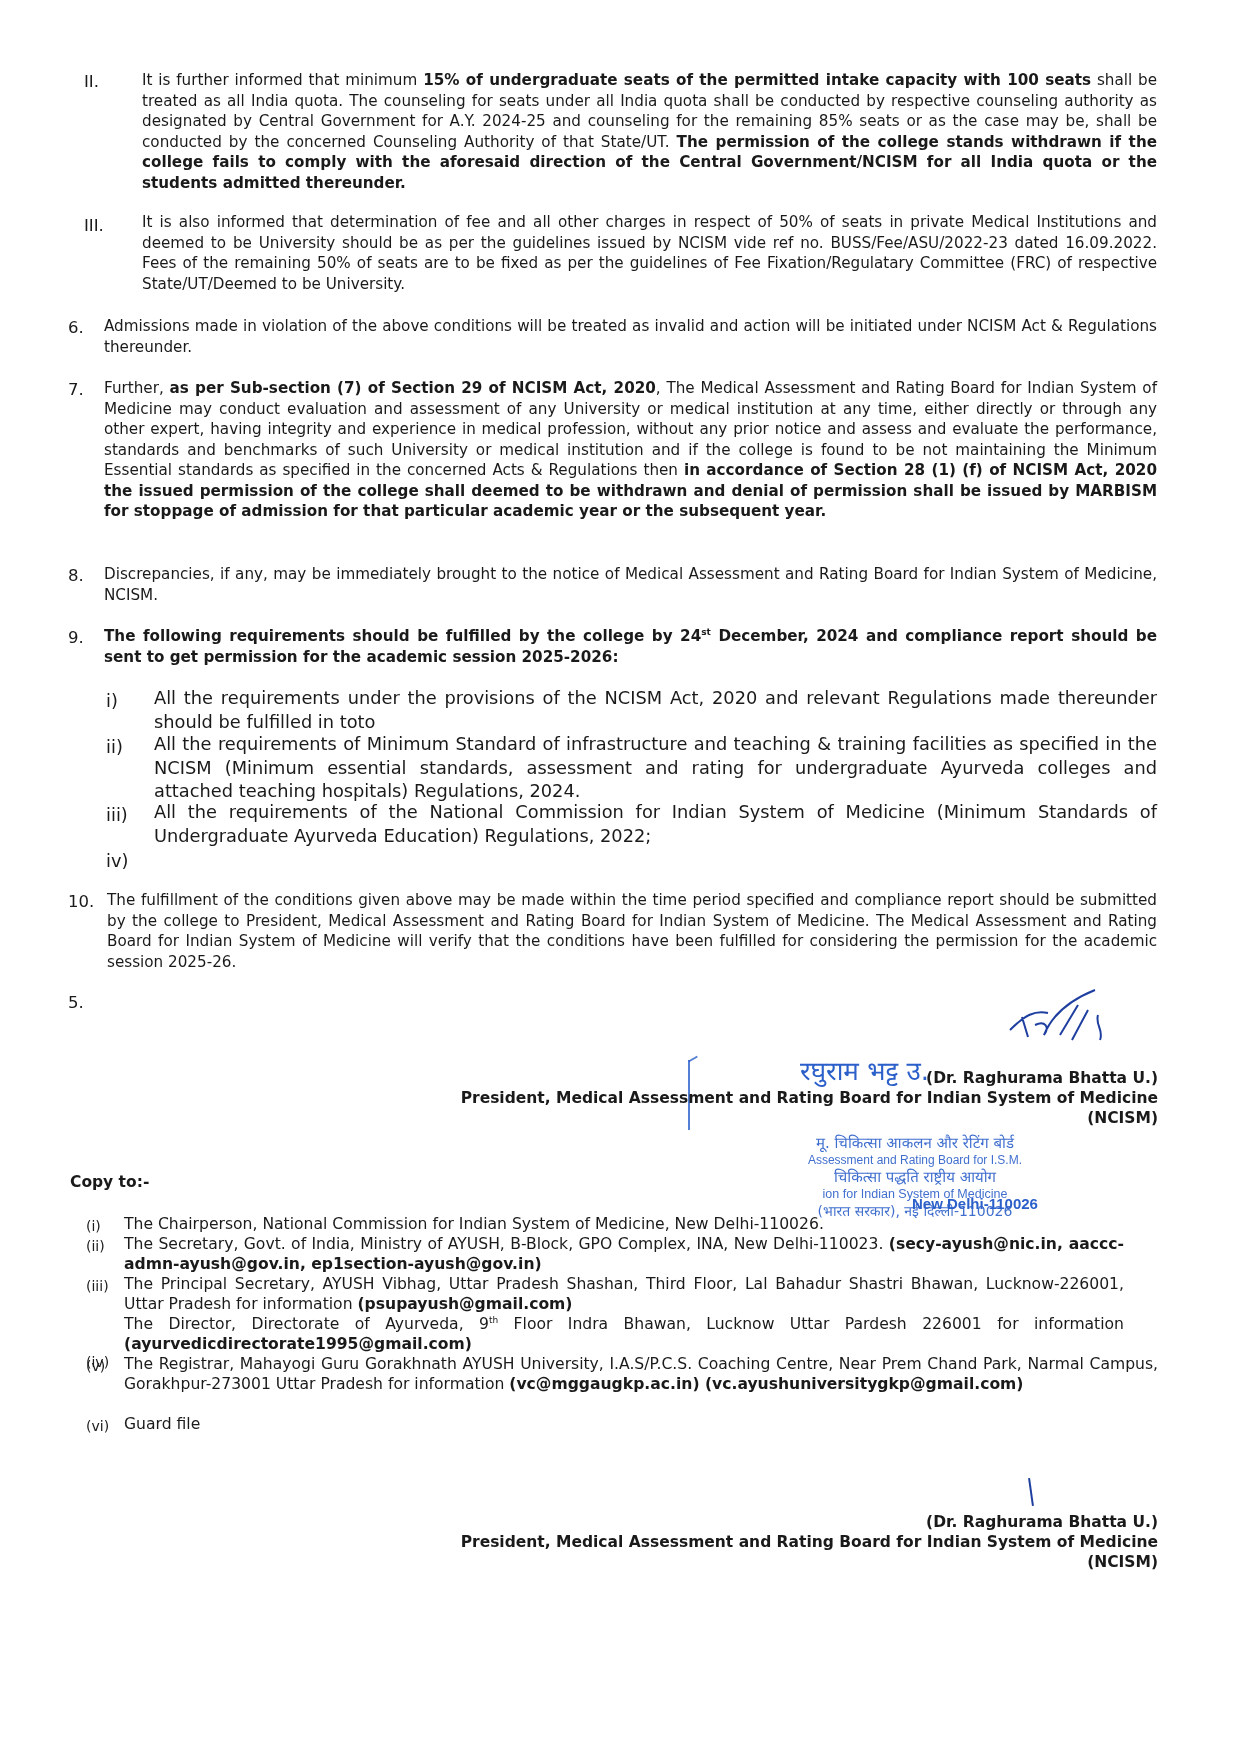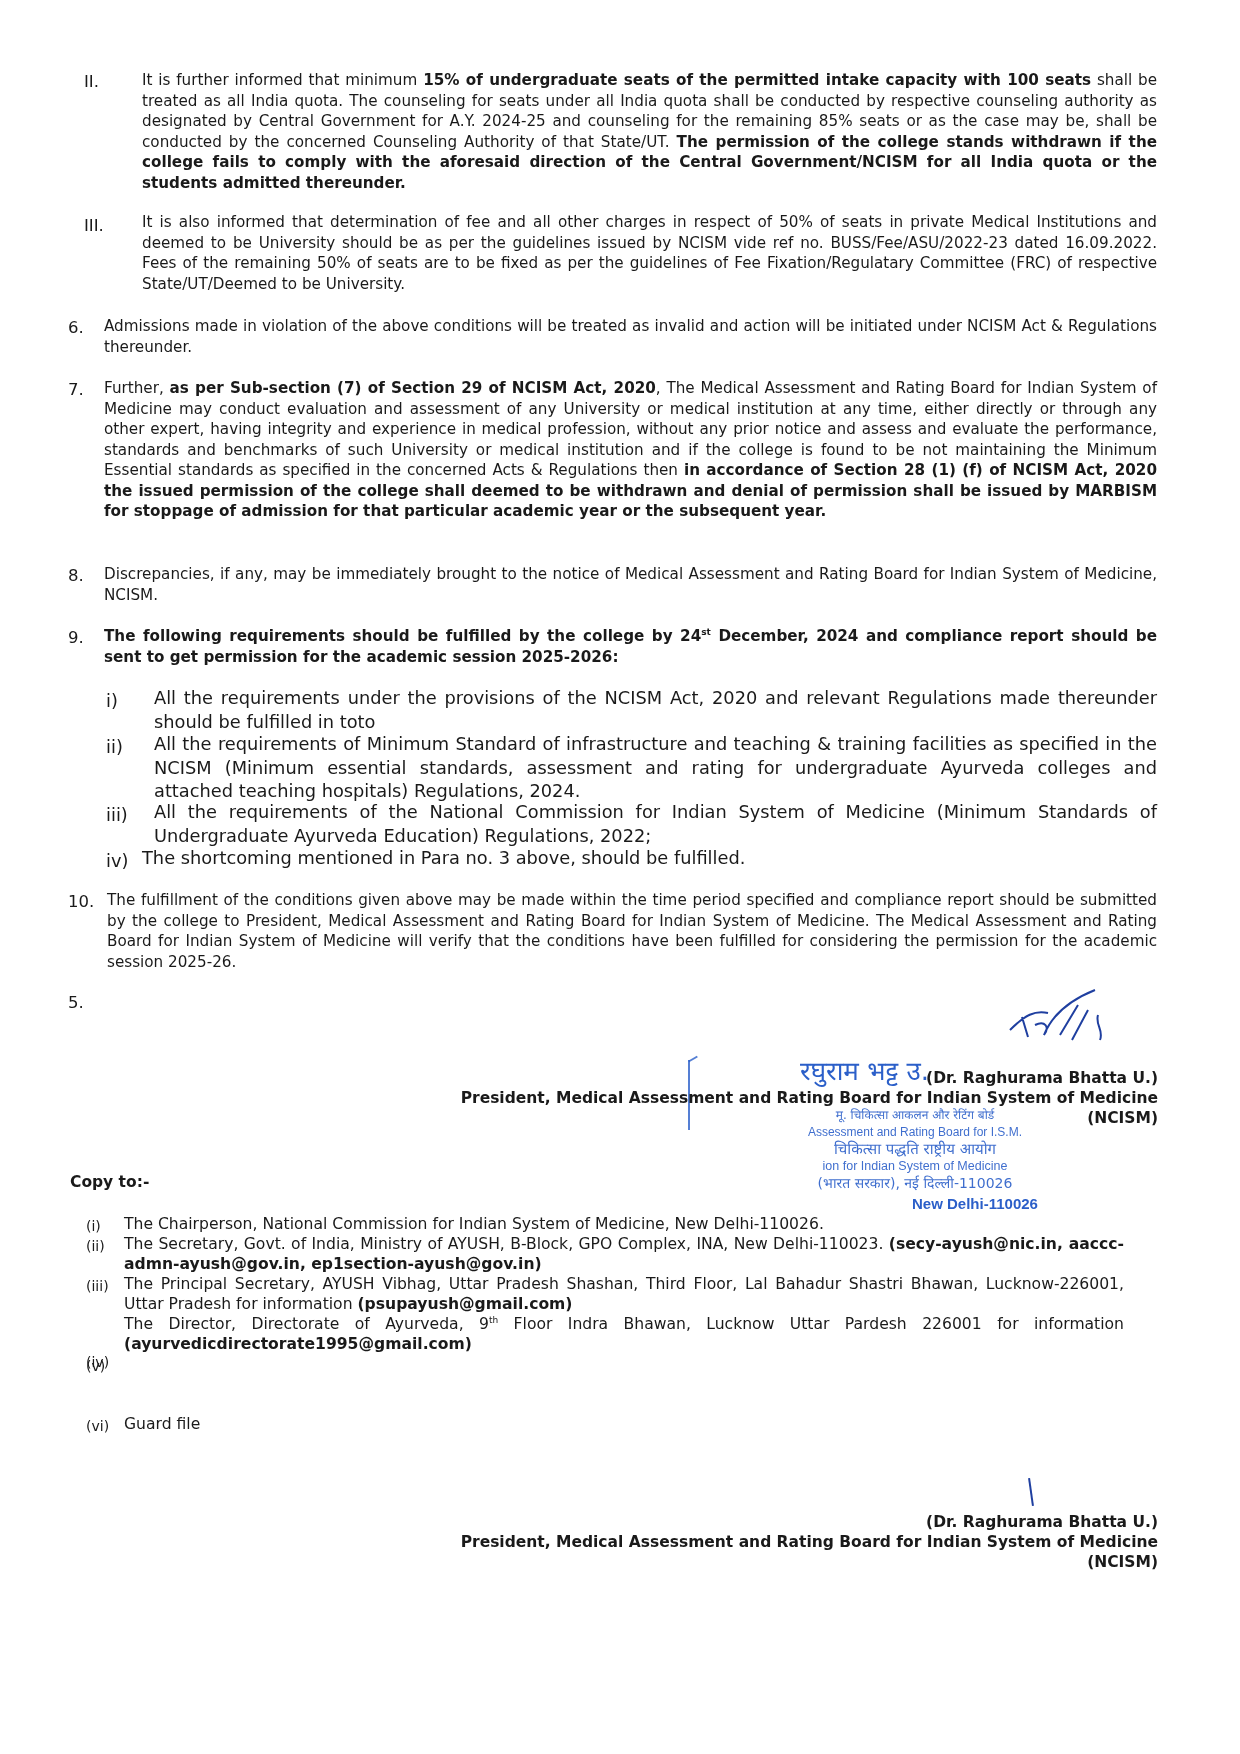--- a/index.html
+++ b/index.html
@@ -59,21 +59,20 @@
   <div class="sub-num" style="left:106px; top:690px;">i)</div>
   <div class="sub-item" style="left:154px; top:686px; width:1003px;">All the requirements under the provisions of the NCISM Act, 2020 and relevant Regulations made thereunder should be fulfilled in toto</div>
 
   <div class="sub-num" style="left:106px; top:736px;">ii)</div>
   <div class="sub-item" style="left:154px; top:732px; width:1003px;">All the requirements of Minimum Standard of infrastructure and teaching &amp; training facilities as specified in the NCISM (Minimum essential standards, assessment and rating for undergraduate Ayurveda colleges and attached teaching hospitals) Regulations, 2024.</div>
 
   <div class="sub-num" style="left:106px; top:804px;">iii)</div>
   <div class="sub-item" style="left:154px; top:800px; width:1003px;">All the requirements of the National Commission for Indian System of Medicine (Minimum Standards of Undergraduate Ayurveda Education) Regulations, 2022;</div>
 
   <div class="sub-num" style="left:106px; top:850px;">iv)</div>
-  <div class="sub-item" style="left:142px; top:846px; width:1015px;">The shortcoming mentioned in Para no. 3 above, should be fulfilled.</div>
 
   <div class="num" style="left:68px; top:892px;">10.</div>
   <div class="para" style="left:107px; top:890px; width:1050px;">
     <span>The fulfillment of the conditions given above may be made within the time period specified and compliance report should be submitted by the college to President, Medical Assessment and Rating Board for Indian System of Medicine. The Medical Assessment and Rating Board for Indian System of Medicine will verify that the conditions have been fulfilled for considering the permission for the academic session 2025-26.</span>
   </div>
 
   <div class="num" style="left:68px; top:993px;">5.</div>
 
   <svg style="position:absolute; left:1000px; top:985px;" width="120" height="70">
     <path d="M10 45 C 25 30, 35 25, 48 28 M22 32 L 28 52 M35 40 C 45 35, 50 42, 44 50 C 52 30, 70 15, 95 5 M60 50 L 78 20 M72 55 L 88 25 M98 30 C 95 40, 104 45, 100 55" stroke="#1f3fa0" stroke-width="2" fill="none"></path>
@@ -84,21 +83,21 @@
 
   <div class="stamp" style="left:800px; top:1052px; font-size:26px; font-family:'DejaVu Sans', sans-serif;">रघुराम भट्ट उ.</div>
 
   <div class="sig-block" style="left:400px; top:1068px; width:758px;">
     <div>(Dr. Raghurama Bhatta U.)</div>
     <div>President, Medical Assessment and Rating Board for Indian System of Medicine</div>
     <div>(NCISM)</div>
   </div>
 
   <div class="stamp" style="left:795px; top:1107px; width:240px; font-size:13px; line-height:17px; opacity:0.9;">
-    <span class="stamp-line" style="font-family:'DejaVu Sans', sans-serif; font-size:12px;">मू. चिकित्सा आकलन और रेटिंग बोर्ड</span>
+    <span class="stamp-line" style="font-family:'DejaVu Sans', sans-serif; font-size:15px;margin-top:28px;">मू. चिकित्सा आकलन और रेटिंग बोर्ड</span>
     <span class="stamp-line" style="font-size:12px;">Assessment and Rating Board for I.S.M.</span>
     <span class="stamp-line" style="font-family:'DejaVu Sans', sans-serif; font-size:15px;">चिकित्सा पद्धति राष्ट्रीय आयोग</span>
     <span class="stamp-line" style="font-size:12.5px;">ion for Indian System of Medicine</span>
     <span class="stamp-line" style="font-family:'DejaVu Sans', sans-serif; font-size:14px;">(भारत सरकार), नई दिल्ली-110026</span>
   </div>
   <div class="stamp" style="left:912px; top:1195px; font-size:15px; font-weight:bold;">New Delhi-110026</div>
 
   <div style="position:absolute; left:70px; top:1173px; font-size:15.5px; font-weight:bold;">Copy to:-</div>
 
   <div class="copy-num" style="left:86px; top:1218px;">(i)</div>
@@ -115,20 +114,23 @@
   <div class="copy-list-item" style="left:124px; top:1274px; width:1000px;">
     <span>The Principal Secretary, AYUSH Vibhag, Uttar Pradesh Shashan, Third Floor, Lal Bahadur Shastri Bhawan, Lucknow-226001, Uttar Pradesh for information </span><b>(psupayush@gmail.com)</b>
   </div>
 
   <div class="copy-num" style="left:86px; top:1318px;margin-top:36px;">(iv)</div>
   <div class="copy-list-item" style="left:124px; top:1314px; width:1000px;">
     <span>The Director, Directorate of Ayurveda, 9</span><sup>th</sup><span> Floor Indra Bhawan, Lucknow Uttar Pardesh 226001 for information </span><b>(ayurvedicdirectorate1995@gmail.com)</b>
   </div>
 
   <div class="copy-num" style="left:86px; top:1358px;">(v)</div>
+  <div class="copy-list-item" style="left:124px; top:1354px; width:1034px;">
+    <span>The Registrar, Mahayogi Guru Gorakhnath AYUSH University, I.A.S/P.C.S. Coaching Centre, Near Prem Chand Park, Narmal Campus, Gorakhpur-273001 Uttar Pradesh for information </span><b>(vc@mggaugkp.ac.in) (vc.ayushuniversitygkp@gmail.com)</b>
+  </div>
 
   <div class="copy-num" style="left:86px; top:1418px;">(vi)</div>
   <div class="copy-list-item" style="left:124px; top:1414px; width:1000px;">
     <span>Guard file</span>
   </div>
 
   <div style="position:absolute; left:1030px; top:1478px; width:2px; height:28px; background:#1f3fa0; transform:rotate(-8deg);"></div>
 
   <div class="sig-block" style="left:400px; top:1512px; width:758px;">
     <div>(Dr. Raghurama Bhatta U.)</div>

